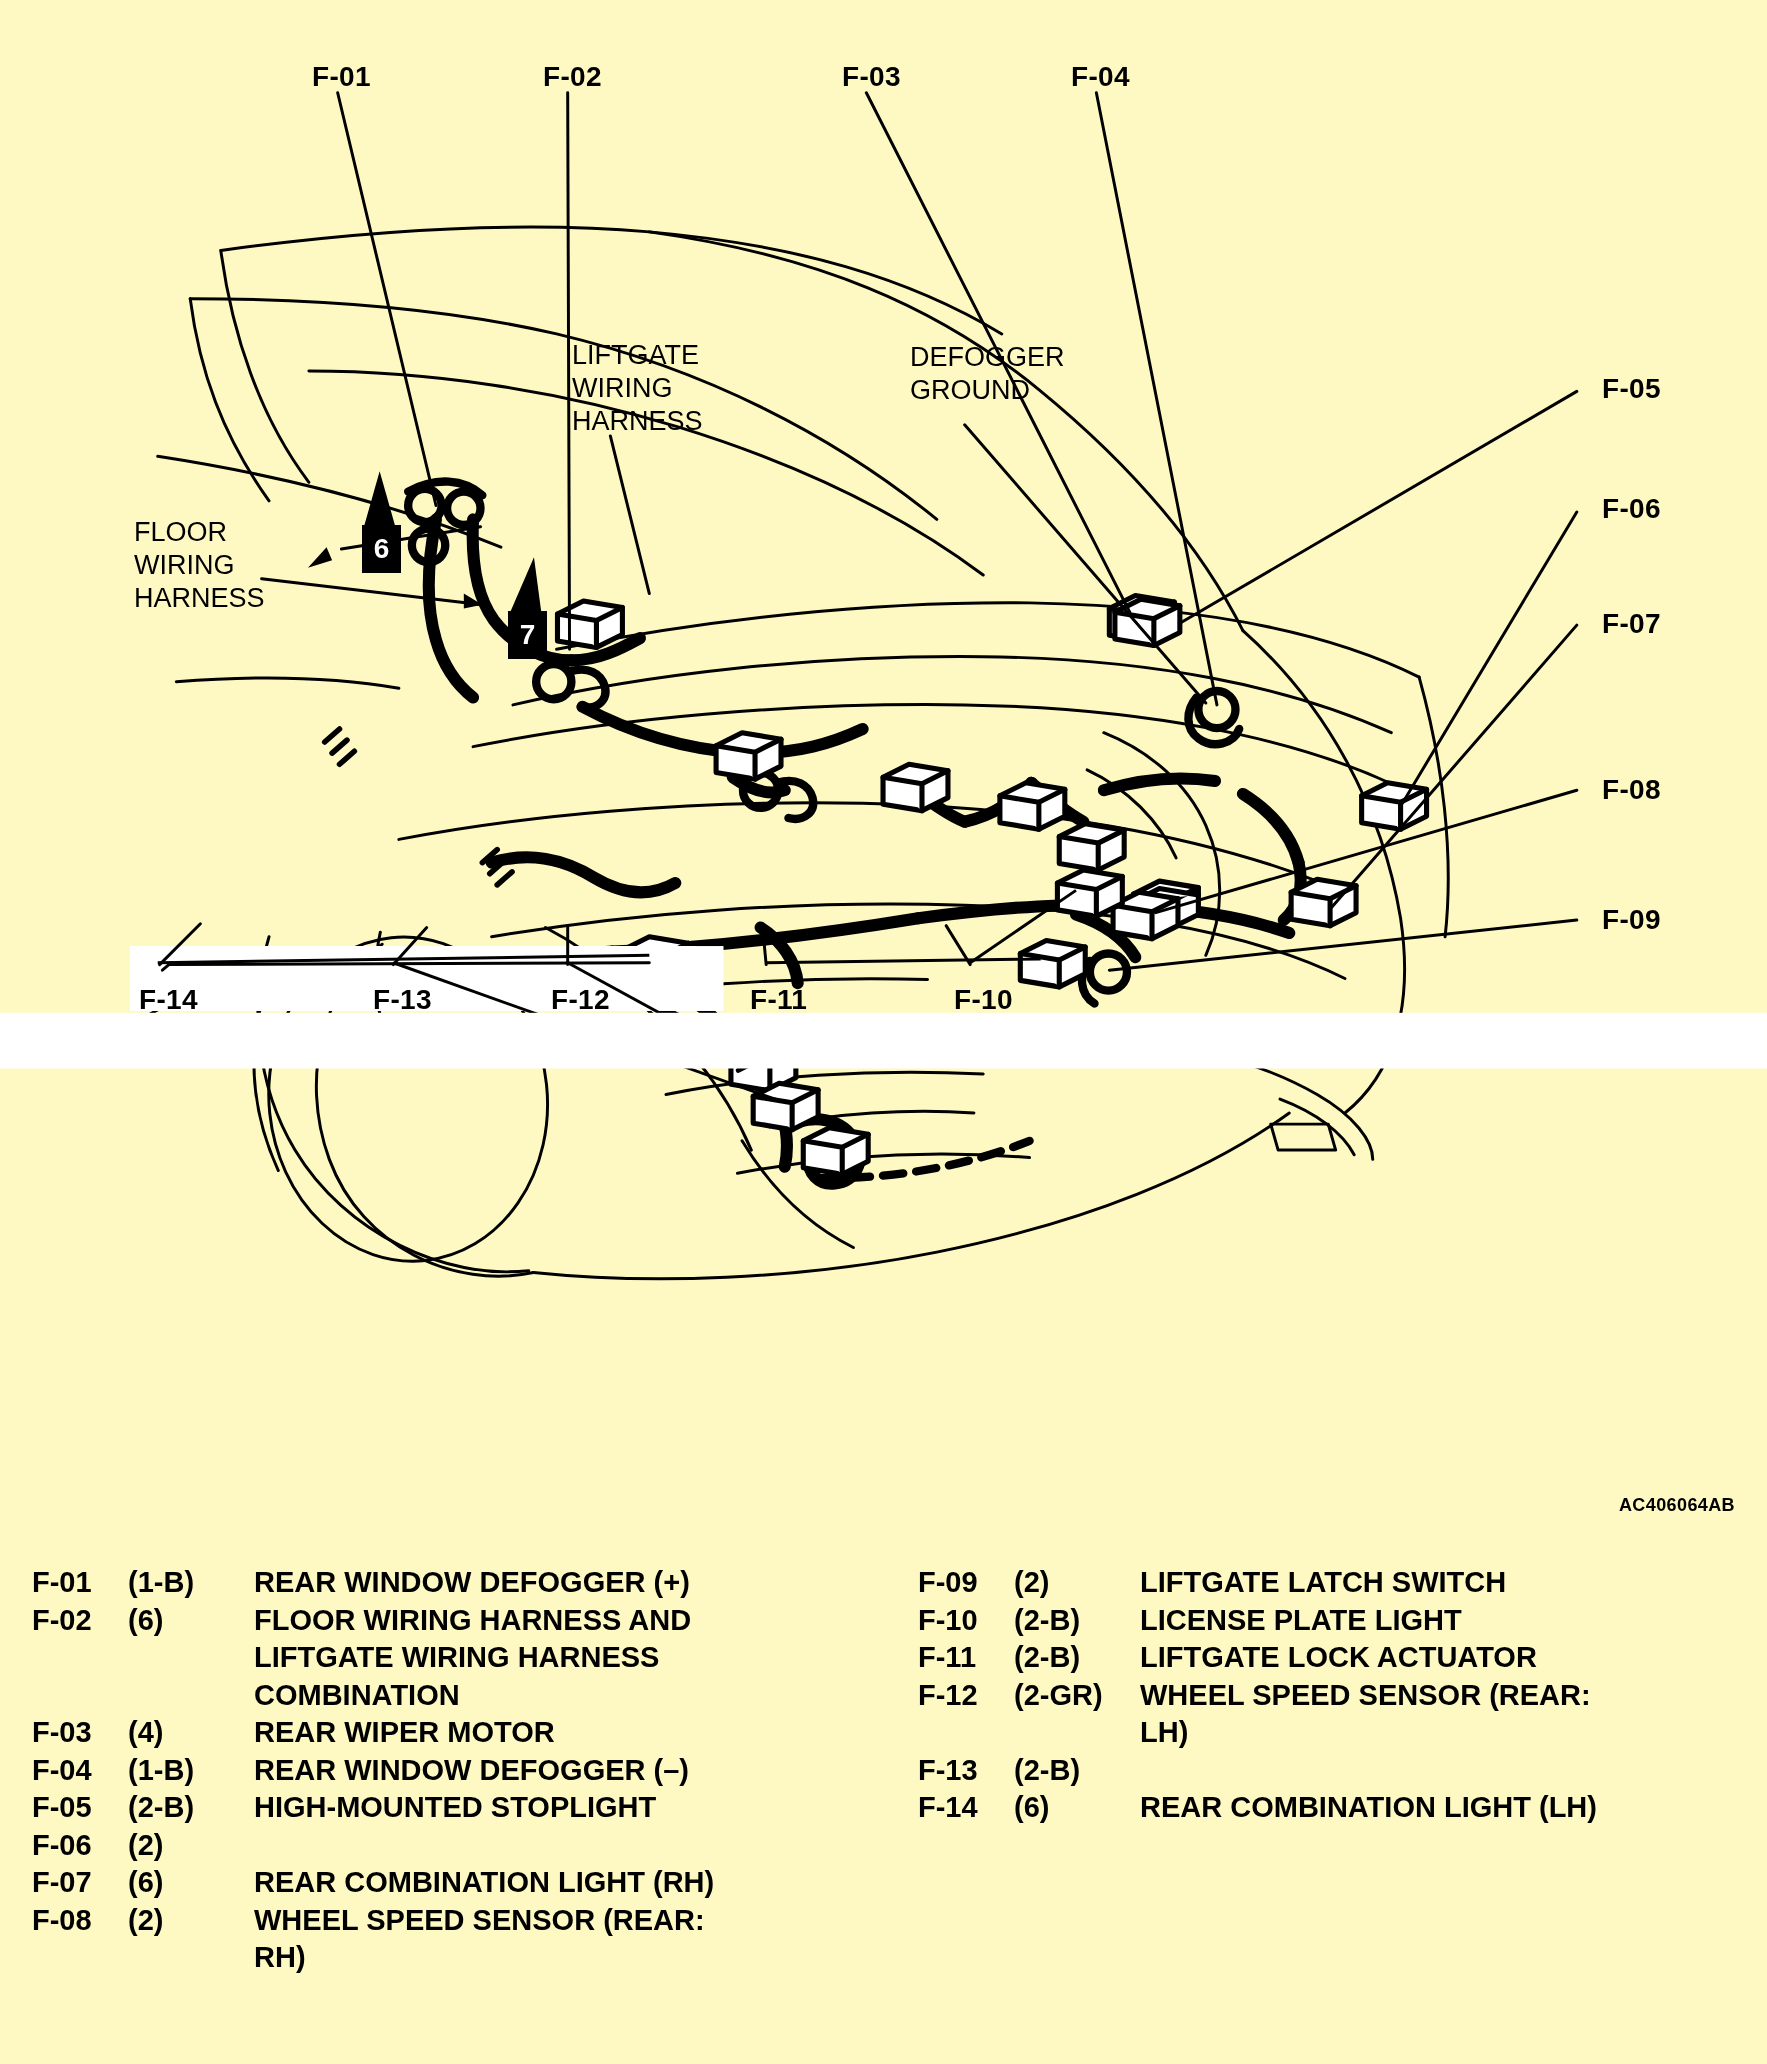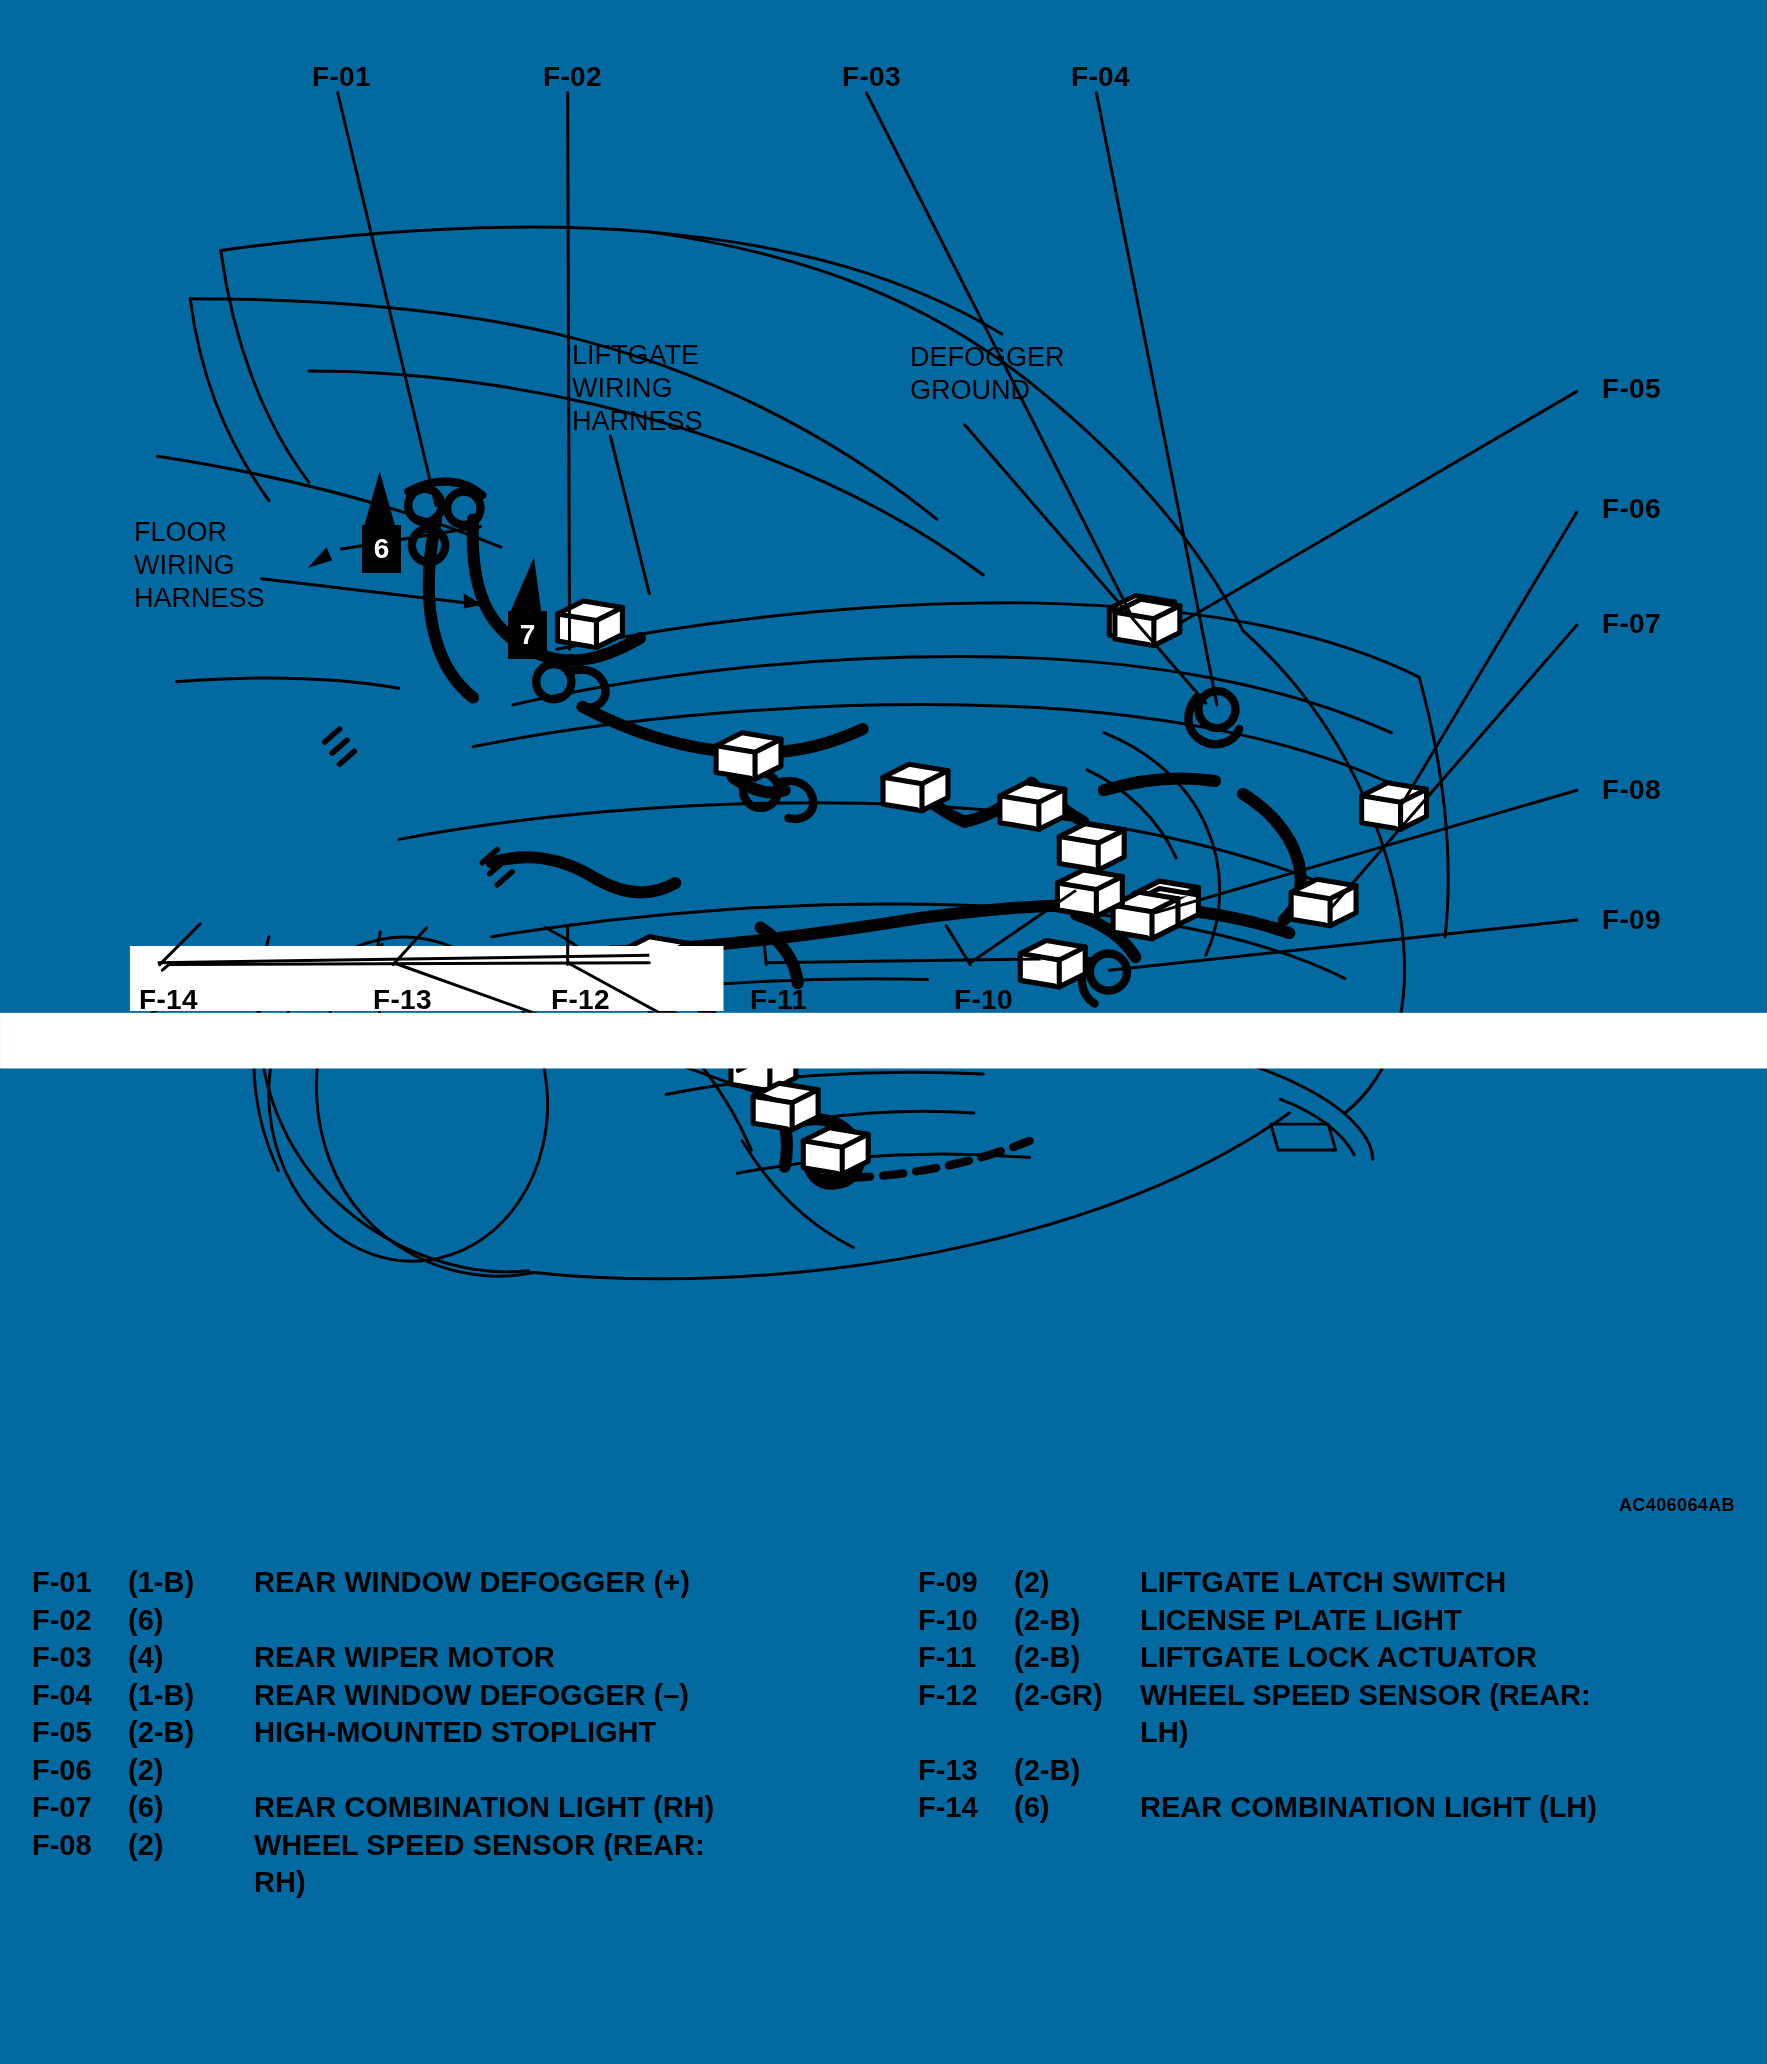--- a/index.html
+++ b/index.html
@@ -12,21 +12,21 @@
     width: 1767px;
     height: 2065px;
     position: relative;
     font-family: "Liberation Sans", sans-serif;
     color: #000000;
     overflow: hidden;
   }
   #page {
     position: absolute;
     inset: 0;
-    background: #0369a1;
+    background: #fef9c3;
     padding-left: 12px;
   }
   
   #figure {
     position: absolute;
     left: 0;
     top: 0;
     width: 1767px;
     height: 1484px;
   }
@@ -496,20 +496,23 @@
 
       <div class="legend-row">
         <span class="legend-id">F-01</span>
         <span class="legend-pins">(1-B)</span>
         <span class="legend-desc">REAR WINDOW DEFOGGER (+)</span>
       </div>
 
       <div class="legend-row">
         <span class="legend-id">F-02</span>
         <span class="legend-pins">(6)</span>
+        <span class="legend-desc">FLOOR WIRING HARNESS AND
+LIFTGATE WIRING HARNESS
+COMBINATION</span>
       </div>
 
       <div class="legend-row">
         <span class="legend-id">F-03</span>
         <span class="legend-pins">(4)</span>
         <span class="legend-desc">REAR WIPER MOTOR</span>
       </div>
 
       <div class="legend-row">
         <span class="legend-id">F-04</span>

